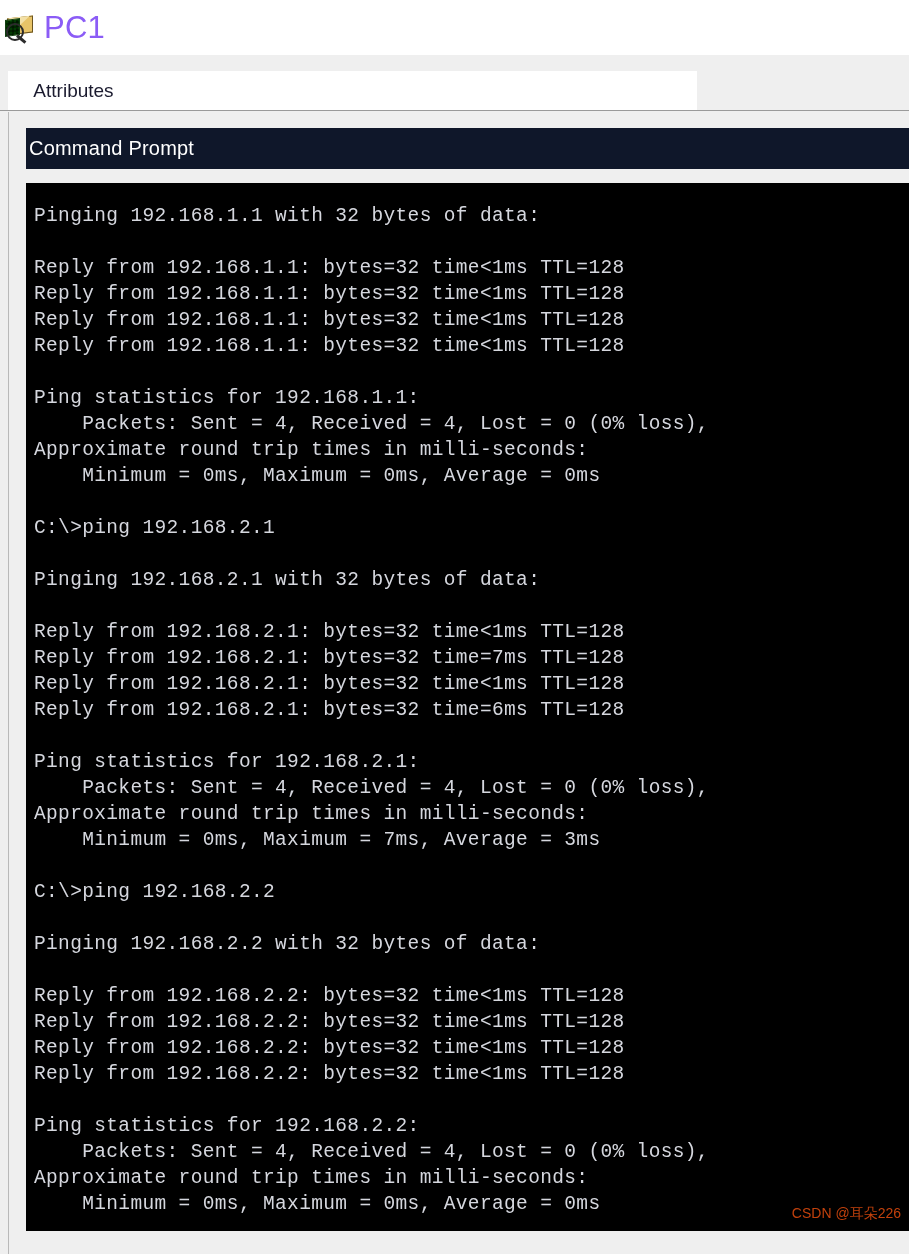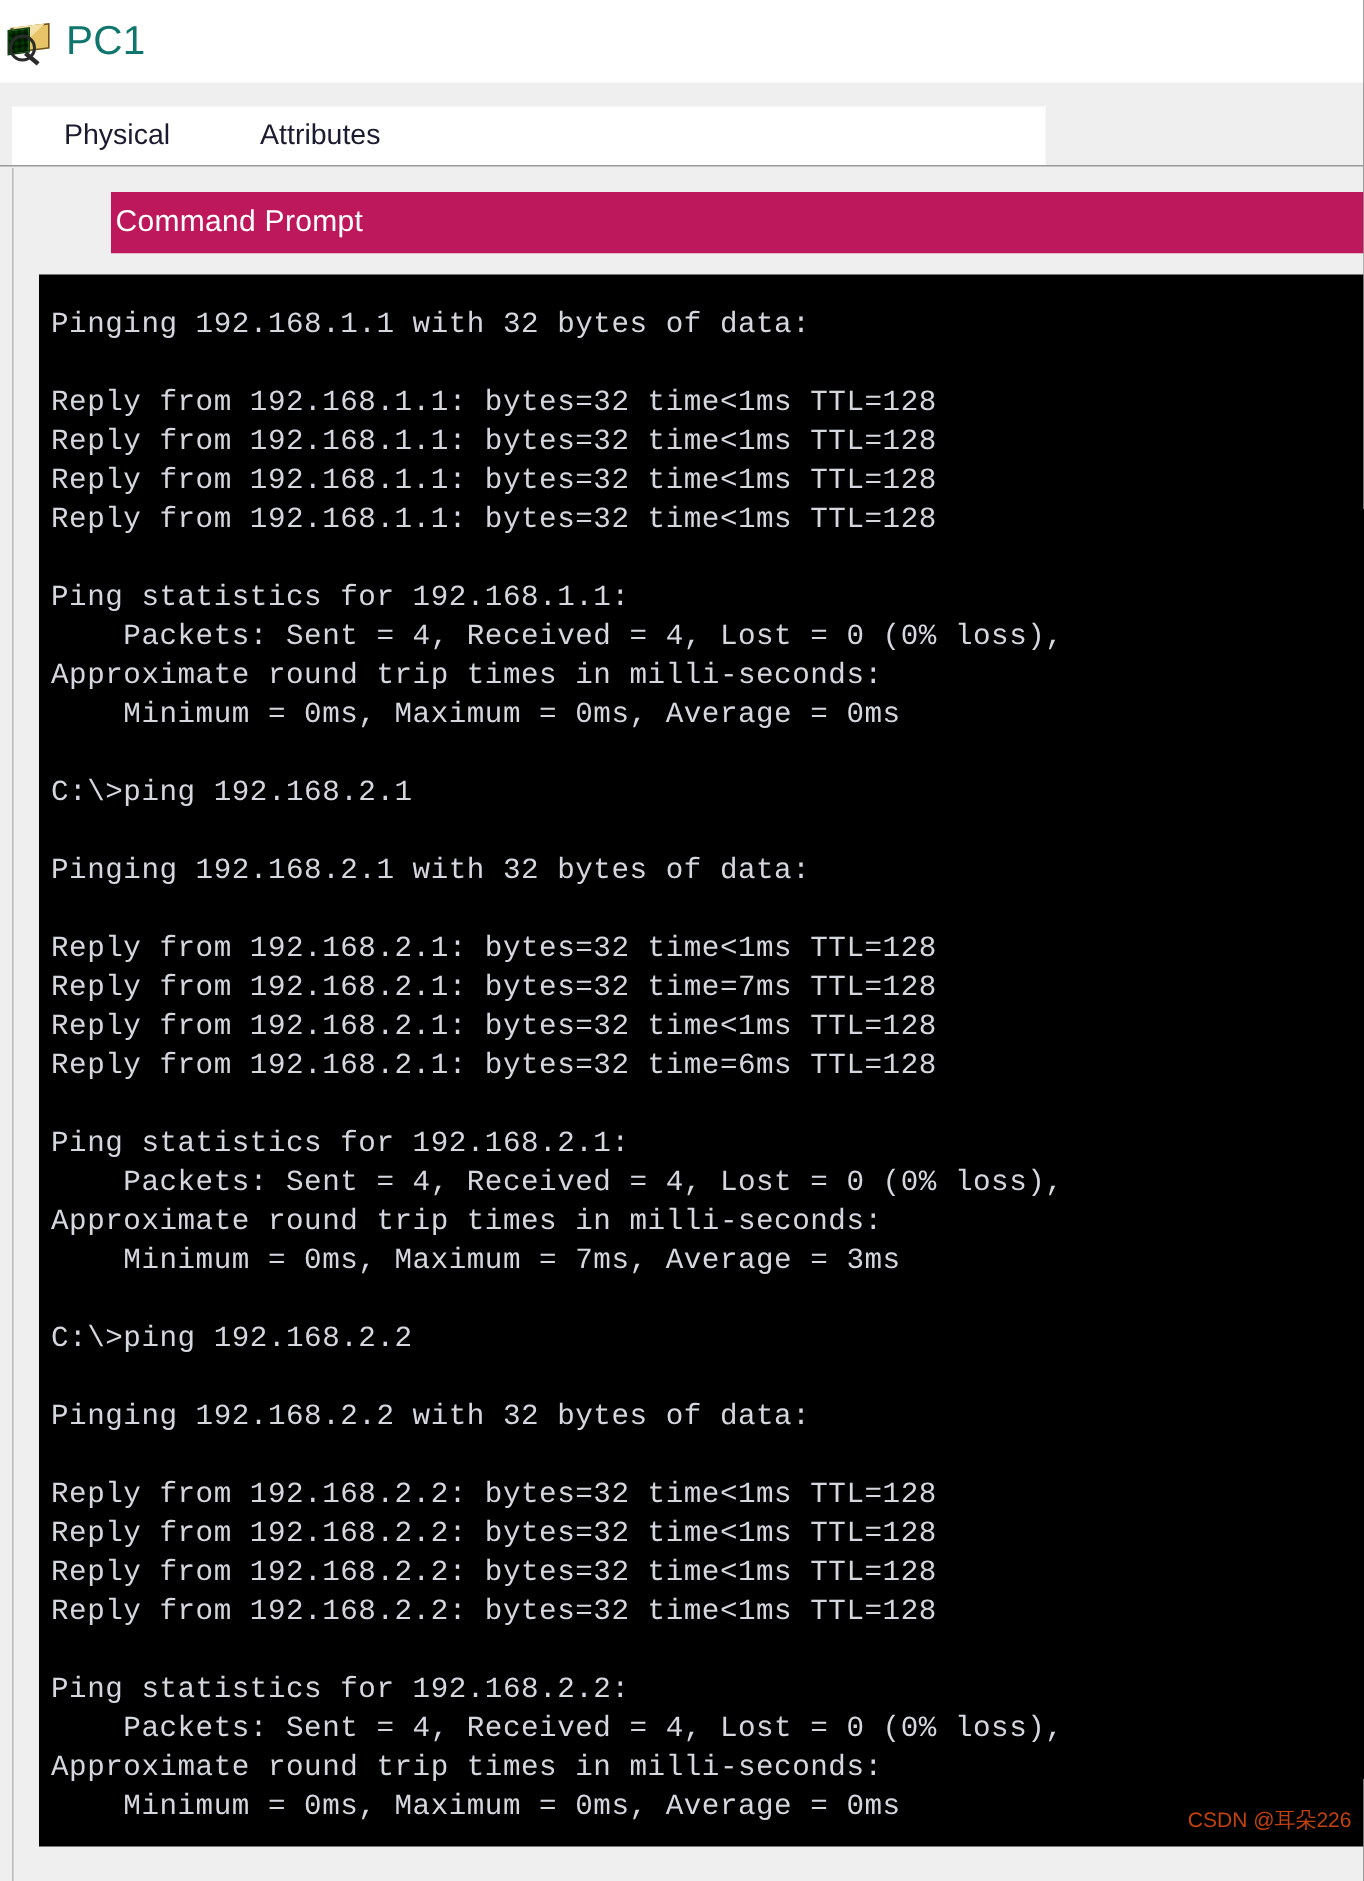--- a/index.html
+++ b/index.html
@@ -78,22 +78,22 @@
     position: absolute;
     left: 13px;
     top: 23px;
     width: 11px;
     height: 3px;
     background: #2b2b2b;
     transform: rotate(40deg);
     transform-origin: left center;
   }
   #device-title {
-    font-size: 27px;
-    color: #0f766e;
+    font-size: 31px;
+    color: #8b5cf6;
     font-weight: 400;
     letter-spacing: 0.2px;
   }
 
   
   #tabstrip-wrap {
     height: 55px;
     background: #efefef;
     position: relative;
   }
@@ -151,26 +151,25 @@
   
   #cmd-window {
     position: absolute;
     left: 17px;
     top: 16px;
     right: 0;
     bottom: 0;
   }
   #cmd-titlebar {
     height: 41px;
-    background: #be185d;
+    background: #0f172a;
     display: flex;
     align-items: center;
     padding-left: 3px;
     box-sizing: border-box;
-    margin-left: 48px;
   }
   #cmd-title-text {
     color: #ffffff;
     font-size: 20px;
     letter-spacing: 0.2px;
   }
   #terminal-gap { height: 14px; background: #efefef; }
   #terminal {
     background: #000000;
     height: 1048px;
@@ -205,21 +204,20 @@
     <span class="env-flap"></span>
     <span class="env-grid"></span>
     <span class="glass-handle"></span>
     <span class="glass-ring"></span>
   </div>
   <span id="device-title">PC1</span>
 </div>
 
 <div id="tabstrip-wrap">
   <div id="tabstrip">
-    <div class="tab" style="width:140px">Physical</div>
     <div class="tab" style="width:131px">Attributes</div>
   </div>
 </div>
 
 <div id="panel">
   <div id="panel-inner">
 
     <div id="cmd-window">
 
       <div id="cmd-titlebar">

